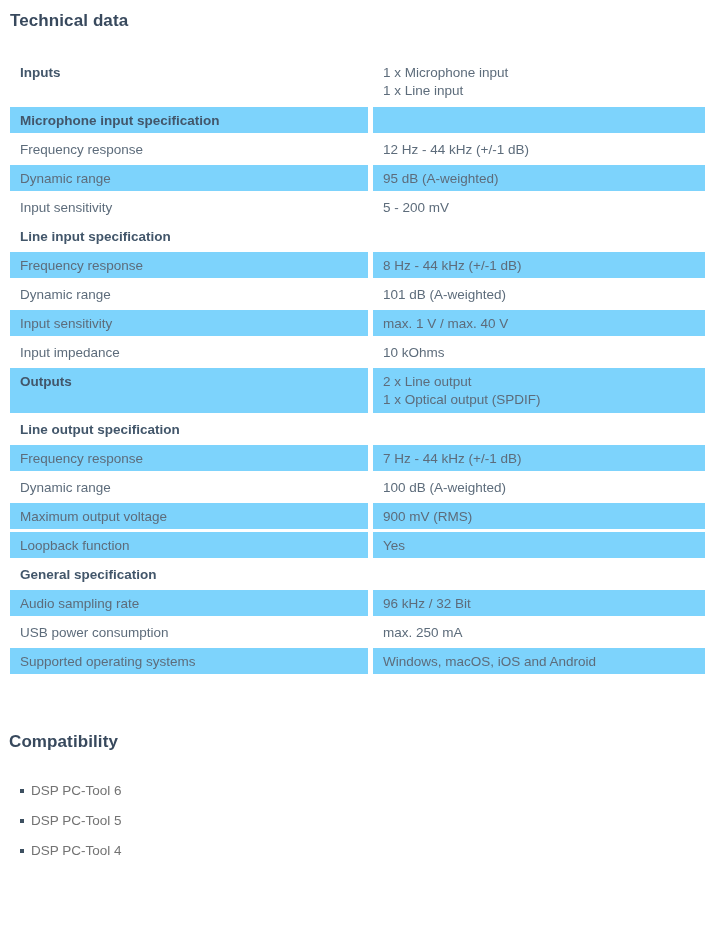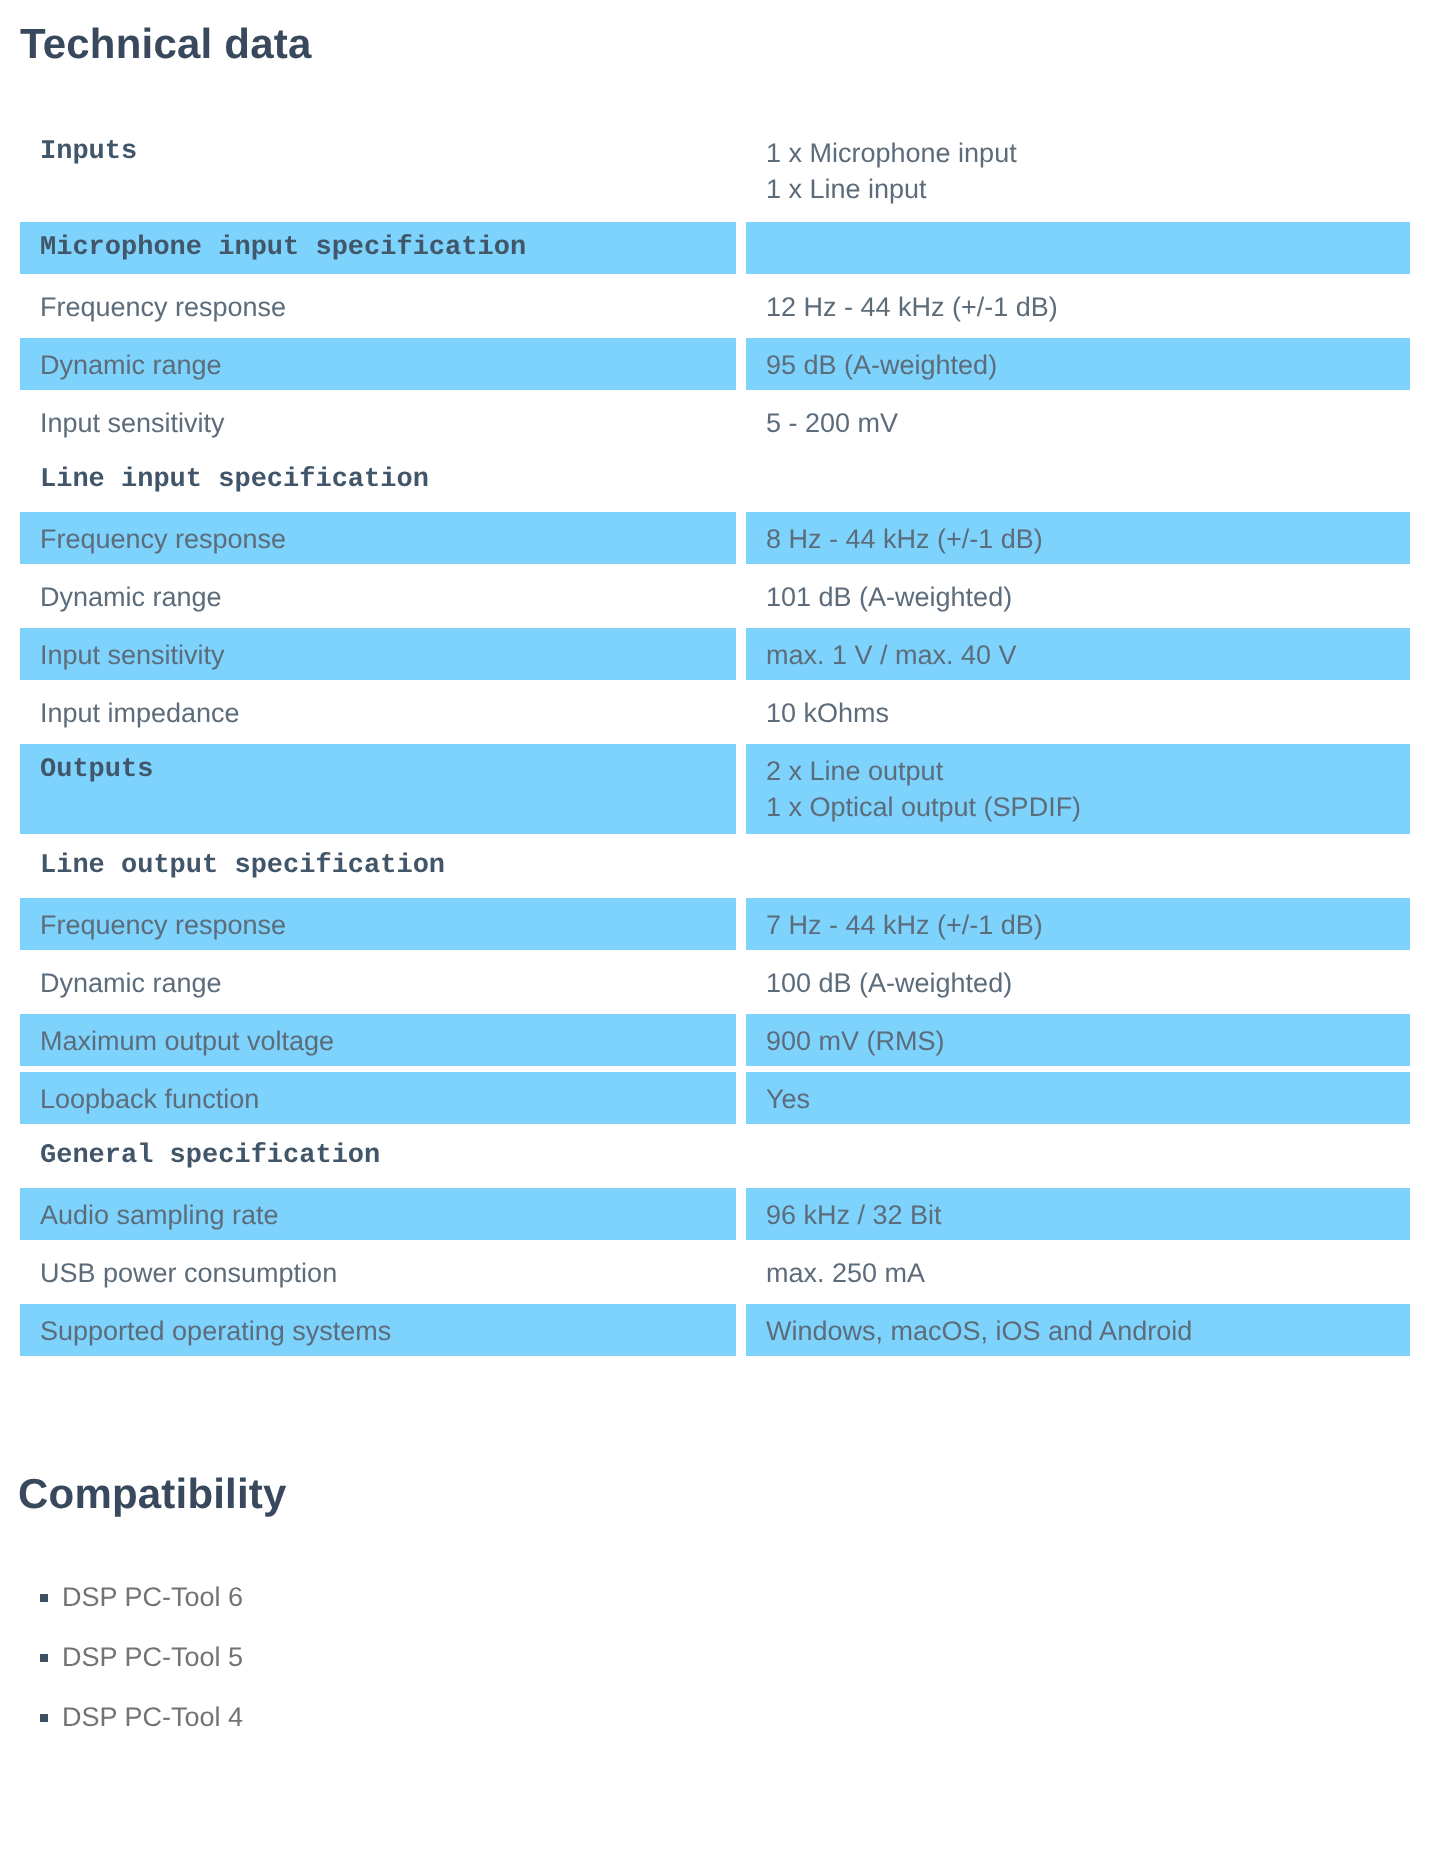--- a/index.html
+++ b/index.html
@@ -4,21 +4,21 @@
 <style>
   html,body{margin:0;padding:0;background:#ffffff;}
   body{
     width:720px;height:927px;
     font-family:"Liberation Sans","DejaVu Sans",sans-serif;
     color:#5d6c7b;
     -webkit-font-smoothing:antialiased;
     overflow:hidden;
   }
   .section-title{
-    font-size:21px;
+    font-size:17px;
     font-weight:700;
     color:#38495d;
     letter-spacing:0.1px;
     margin:0;
   }
   #tech-title{margin:11px 0 28px 10px;}
   #compat-title{margin:58px 12px 30px 9px;}
 
   .spec-table{
     width:695px;
@@ -38,21 +38,20 @@
   .cell.label{
     width:358px;
     flex-shrink:0;
     margin-right:5px;
   }
   .cell.value{flex:1;}
   .row.alt .cell{background:#7dd3fc;}
   .row.head .cell.label{
     font-weight:700;
     color:#42566a;
-    font-family:Liberation Mono, monospace;
   }
   .row.two .cell{line-height:18px;padding-top:5px;padding-bottom:4px;}
 
   .compat-list{
     list-style:none;
     margin:0 0 0 20px;
     padding:0;
   }
   .compat-list li{
     margin-bottom:13px;

